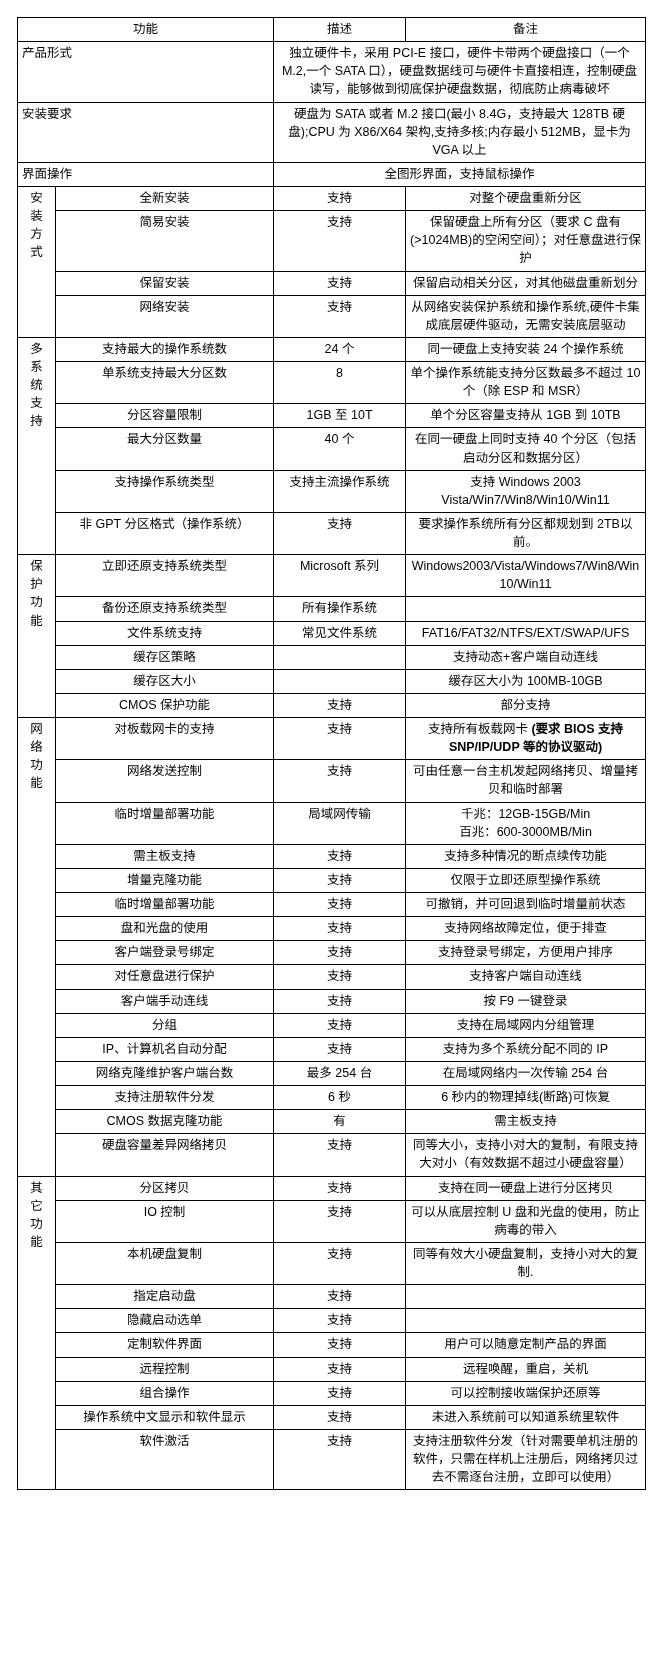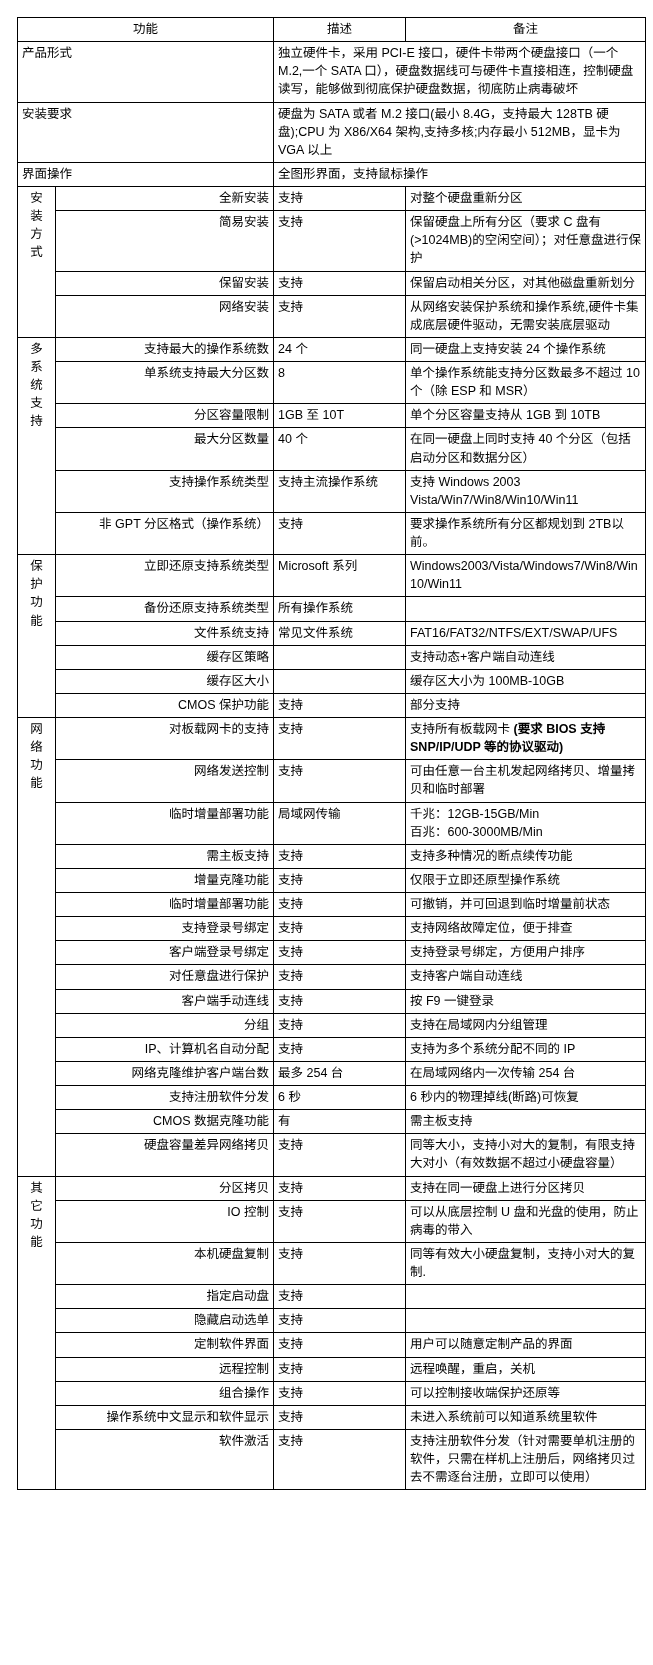--- a/index.html
+++ b/index.html
@@ -69,40 +69,40 @@
   }
   td.cat .vstack {
     display: block;
   }
   td.cat .vstack span {
     display: block;
   }
 
   
   td.func {
-    text-align: right;
+    text-align: center;
     vertical-align: middle;
   }
   td.func.topal { vertical-align: top; }
 
   
   td.func-wide {
     text-align: left;
     vertical-align: top;
   }
 
   td.desc {
-    text-align: left;
+    text-align: center;
     vertical-align: middle;
     margin-top: 33px;
   }
   td.desc.topal { vertical-align: top; }
 
   td.note {
-    text-align: left;
+    text-align: center;
     vertical-align: top;
   }
 
   b.em { font-weight: bold; }
 
   
 </style>
 </head>
 <body>
 
@@ -269,21 +269,21 @@
           <td class="func">增量克隆功能</td>
           <td class="desc">支持</td>
           <td class="note">仅限于立即还原型操作系统</td>
         </tr>
         <tr>
           <td class="func">临时增量部署功能</td>
           <td class="desc">支持</td>
           <td class="note">可撤销，并可回退到临时增量前状态</td>
         </tr>
         <tr>
-          <td class="func">支持登录号绑定</td>
+          <td class="func">盘和光盘的使用</td>
           <td class="desc">支持</td>
           <td class="note">支持网络故障定位，便于排查</td>
         </tr>
         <tr>
           <td class="func">客户端登录号绑定</td>
           <td class="desc">支持</td>
           <td class="note">支持登录号绑定，方便用户排序</td>
         </tr>
         <tr>
           <td class="func">对任意盘进行保护</td>

